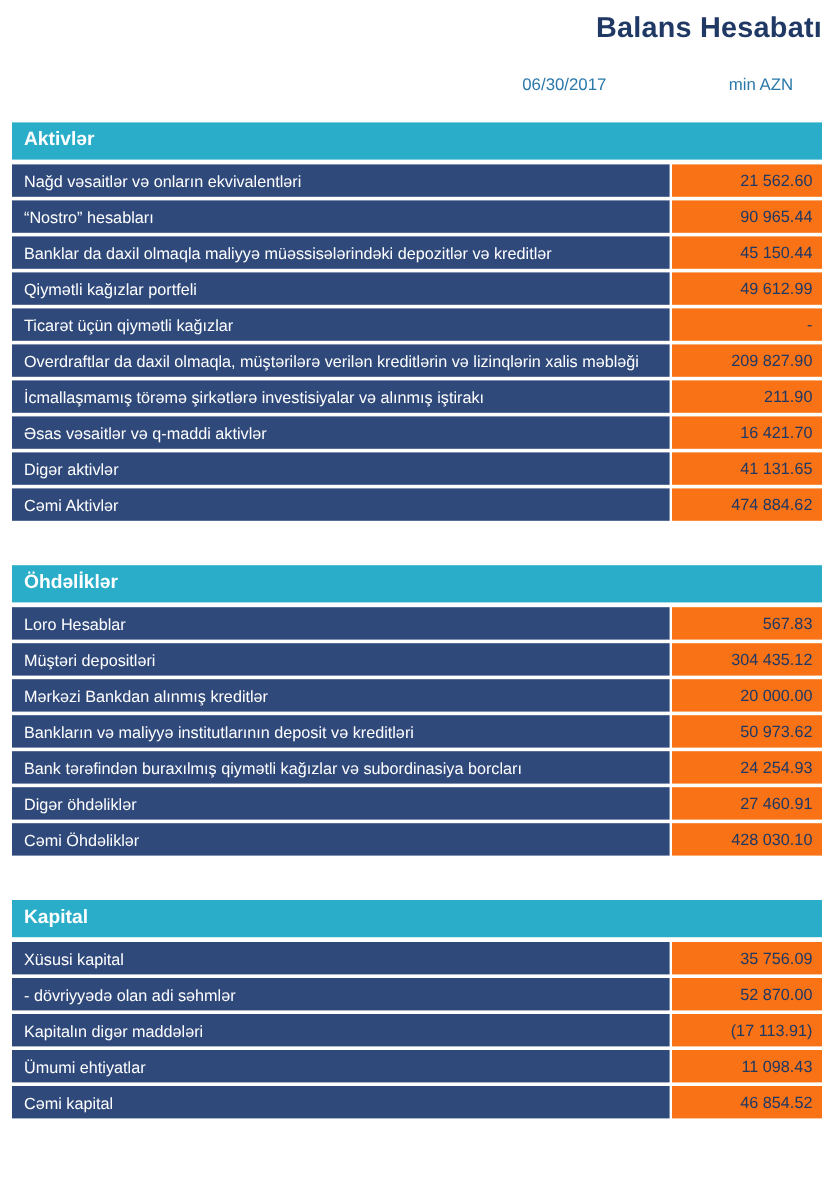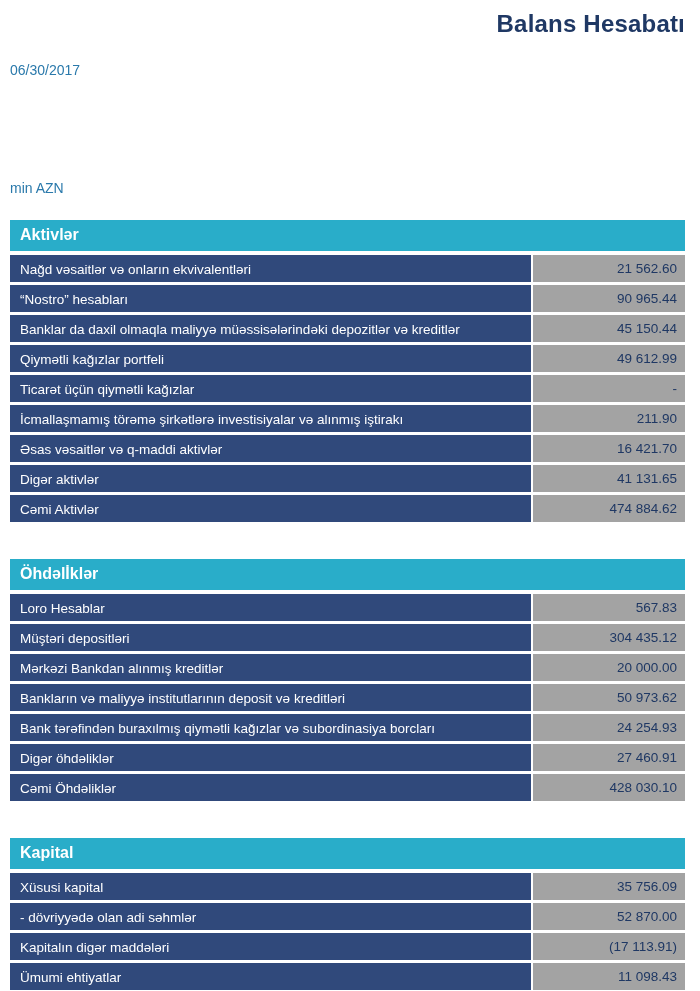--- a/index.html
+++ b/index.html
@@ -22,21 +22,20 @@
   }
   .meta-row {
     display: flex;
     justify-content: flex-end;
     align-items: baseline;
     gap: 102px;
     padding-right: 24px;
     color: #2a79ab;
     font-size: 14px;
     margin-bottom: 24px;
-    flex-direction: column;
   }
   .section { margin-bottom: 37px; }
   .section:last-child { margin-bottom: 0; border-radius: 11px; }
   .section-header {
     background: #29adc9;
     color: #ffffff;
     font-size: 16px;
     font-weight: bold;
     padding: 6px 10px 7px 10px;
     margin-bottom: 4px;
@@ -47,22 +46,22 @@
   .cell.label {
     flex: 1;
     background: #30497b;
     color: #ffffff;
     padding: 4px 12px 0 10px;
     display: flex;
     align-items: center;
     line-height: 1.35;
   }
   .cell.value {
-    width: 152px;
-    background: #a3a3a3;
+    width: 125px;
+    background: #f97316;
     color: #1f3864;
     padding: 6px 8px 4px 8px;
     display: flex;
     align-items: flex-start;
     justify-content: flex-end;
     text-align: right;
     line-height: 1.2;
   }
   .row.total .cell.label,
   .row.total .cell.value { font-weight: normal; }
@@ -100,20 +99,24 @@
   <div class="row">
     <div class="cell label">Qiymətli kağızlar portfeli</div>
     <div class="cell value">49 612.99</div>
   </div>
 
   <div class="row">
     <div class="cell label">Ticarət üçün qiymətli kağızlar</div>
     <div class="cell value">-</div>
   </div>
 
+  <div class="row">
+    <div class="cell label">Overdraftlar da daxil olmaqla, müştərilərə verilən kreditlərin və lizinqlərin xalis məbləği</div>
+    <div class="cell value">209 827.90</div>
+  </div>
 
   <div class="row">
     <div class="cell label">İcmallaşmamış törəmə şirkətlərə investisiyalar və alınmış iştirakı</div>
     <div class="cell value">211.90</div>
   </div>
 
   <div class="row">
     <div class="cell label">Əsas vəsaitlər və q-maddi aktivlər</div>
     <div class="cell value">16 421.70</div>
   </div>

